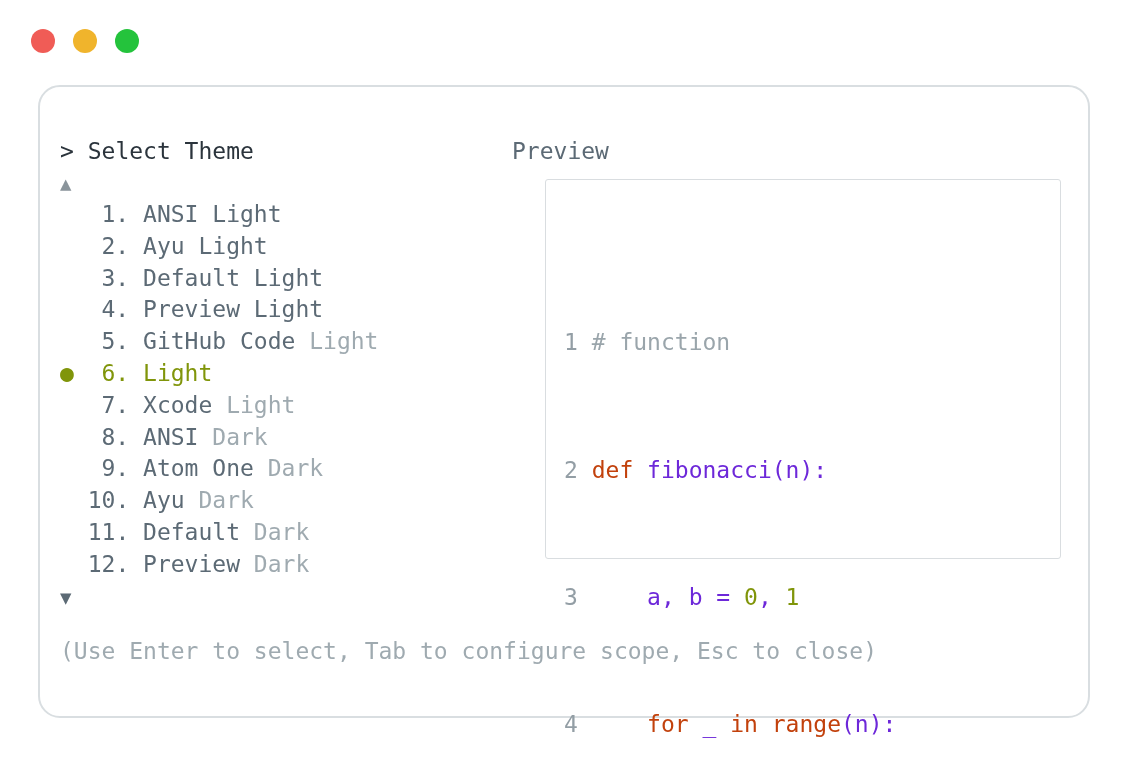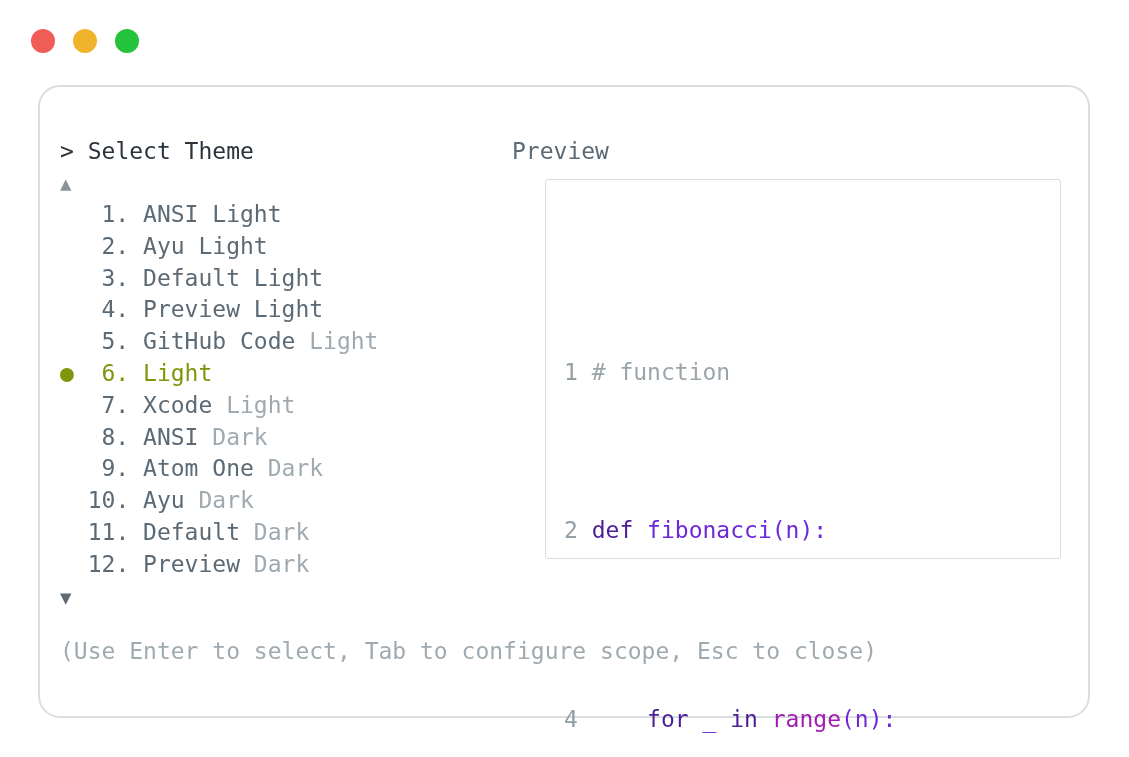--- a/index.html
+++ b/index.html
@@ -34,27 +34,27 @@
   .c-slate { color:#5c6a75; }
   .c-muted { color:#9faab0; }
   .c-olive { color:#80950a; }
 
   .footer { position:absolute; left:20px; top:548px; line-height:32px; color:#9faab0; white-space:pre;text-align:center; }
 
   
   .preview-box { position:absolute; left:505px; top:92px; width:516px; height:380px;
                  border:1.5px solid #d9dde0; border-radius:3px; background:#ffffff; }
   .code { position:absolute; left:18px; top:52px; white-space:pre; line-height:31.8px; }
-  .code-line { height:31.8px;margin-top:30px; }
+  .code-line { height:31.8px; }
   .ln       { color:#939ea5; }
   .tok-plain   { color:#6d28d9; }
   .tok-comment { color:#9aa5ab; }
-  .tok-kw      { color:#4c1d95; }
+  .tok-kw      { color:#c2410c; }
   .tok-num     { color:#80950a; }
-  .tok-fn      { color:#a21caf; }
+  .tok-fn      { color:#c2410c; }
 </style>
 </head>
 <body>
 
 <div class="stage">
 
   <div class="traffic">
     <div class="dot red"></div>
     <div class="dot yellow"></div>
     <div class="dot green"></div>
@@ -145,20 +145,21 @@
 
     <div class="footer">(Use Enter to select, Tab to configure scope, Esc to close)</div>
 
     <div class="preview-box">
       <div class="code">
 
         <div class="code-line"><span class="ln">1</span><span class="tok-comment"> # function</span></div>
 
         <div class="code-line"><span class="ln">2</span><span class="tok-plain"> </span><span class="tok-kw">def </span><span class="tok-plain">fibonacci(n):</span></div>
 
+        <div class="code-line"><span class="ln">3</span><span class="tok-plain">     a, b = </span><span class="tok-num">0</span><span class="tok-plain">, </span><span class="tok-num">1</span></div>
 
         <div class="code-line"><span class="ln">4</span><span class="tok-plain">     </span><span class="tok-kw">for </span><span class="tok-plain">_ </span><span class="tok-kw">in </span><span class="tok-fn">range</span><span class="tok-plain">(n):</span></div>
 
         
 
         
 
         
 
         

